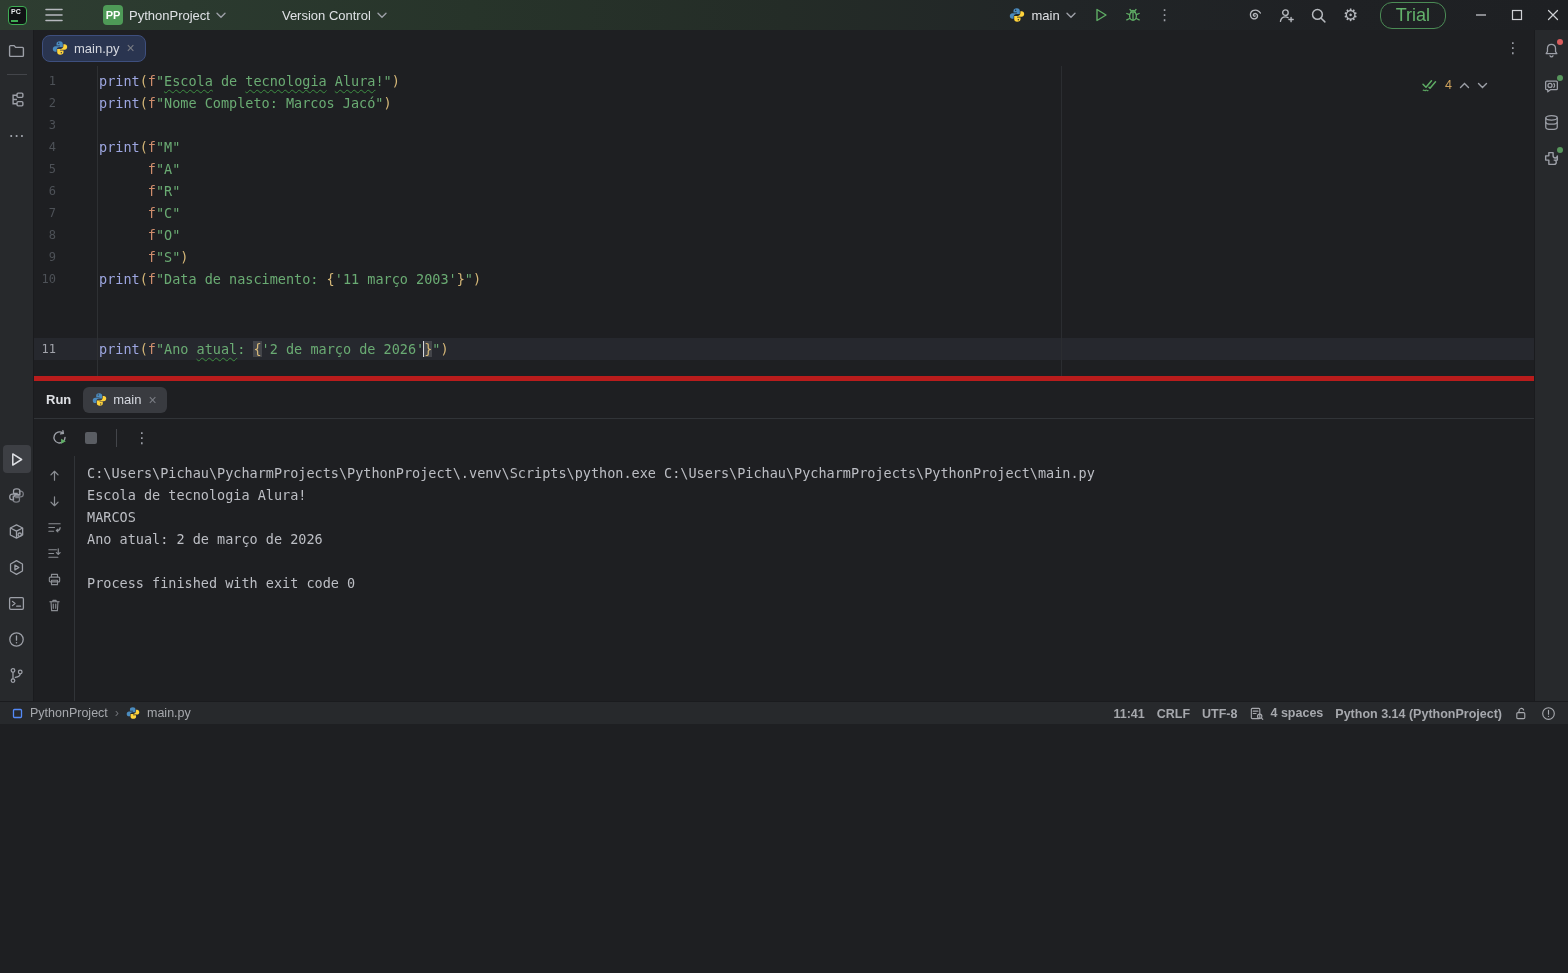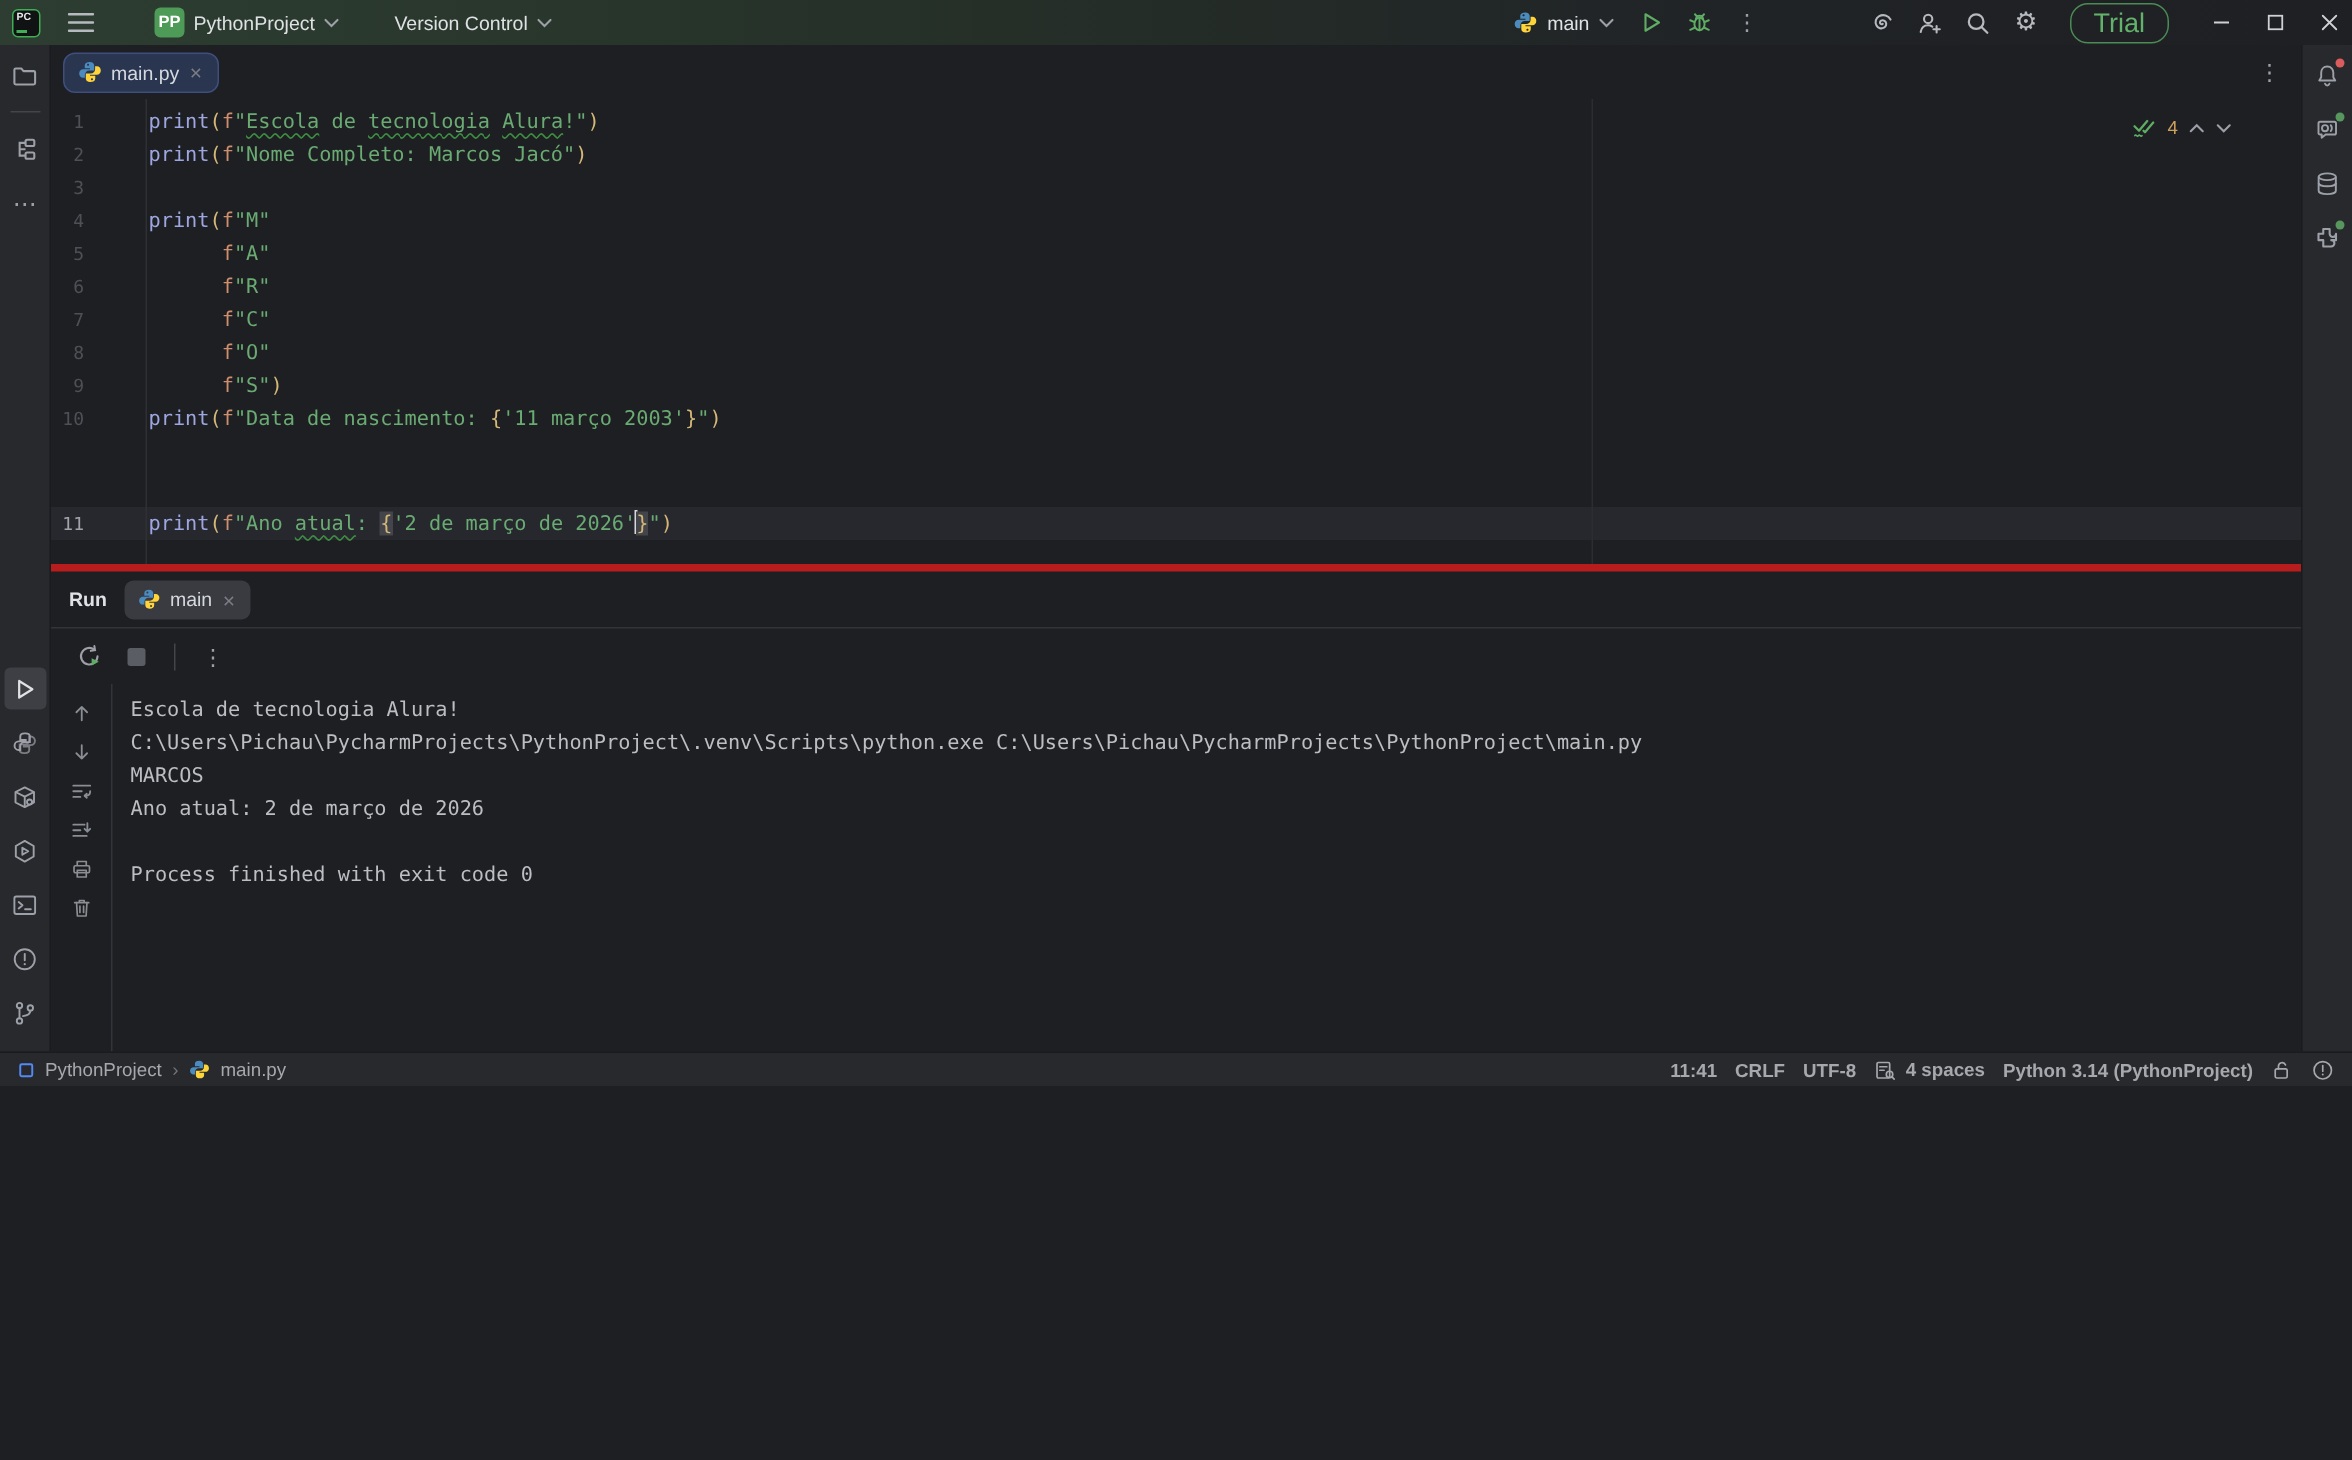--- a/index.html
+++ b/index.html
@@ -121,21 +121,21 @@
             <path d="M1 1.5h16M1 7h16M1 12.5h16"></path>
           </svg>
       </div>
       <div class="menu-item" style="margin-left:16px;">
         <span class="badge-pp">PP</span>
         <span>PythonProject</span>
         <svg class="chev" viewBox="0 0 10 7" fill="none" stroke="#9da0a8" stroke-width="1.4" stroke-linecap="round">
             <path d="M1 1.3l4 4 4-4"></path>
           </svg>
       </div>
-      <div class="menu-item" style="margin-left:11px;">
+      <div class="menu-item" style="margin-left:30px;">
         <span>Version Control</span>
         <svg class="chev" viewBox="0 0 10 7" fill="none" stroke="#9da0a8" stroke-width="1.4" stroke-linecap="round">
             <path d="M1 1.3l4 4 4-4"></path>
           </svg>
       </div>
     </div>
     <div class="tb-spacer"></div>
     <div class="tb-right">
       <div class="runcfg">
         <svg width="16" height="16" viewBox="0 0 16 16">
@@ -404,22 +404,22 @@
             </div>
             <div class="icon-btn">
               <svg width="15" height="15" viewBox="0 0 16 16" fill="none" stroke="currentColor" stroke-width="1.2" stroke-linecap="round" stroke-linejoin="round">
                   <path d="M3 4h10M6.3 4V2.5h3.4V4"></path>
                   <path d="M4.3 4l.6 9.5h6.2l.6-9.5"></path>
                   <path d="M6.7 6.5v4.5M9.3 6.5v4.5"></path>
                 </svg>
             </div>
           </div>
           <div class="console">
+              <div class="con-line">C:\Users\Pichau\PycharmProjects\PythonProject\.venv\Scripts\python.exe C:\Users\Pichau\PycharmProjects\PythonProject\main.py </div>
               <div class="con-line">Escola de tecnologia Alura!</div>
-              <div class="con-line">C:\Users\Pichau\PycharmProjects\PythonProject\.venv\Scripts\python.exe C:\Users\Pichau\PycharmProjects\PythonProject\main.py </div>
               <div class="con-line">MARCOS</div>
               <div class="con-line">Ano atual: 2 de março de 2026</div>
               <div class="con-line"> </div>
               <div class="con-line">Process finished with exit code 0</div>
             </div>
         </div>
       </div>
     </div>
 
     <div class="strip strip-right">

